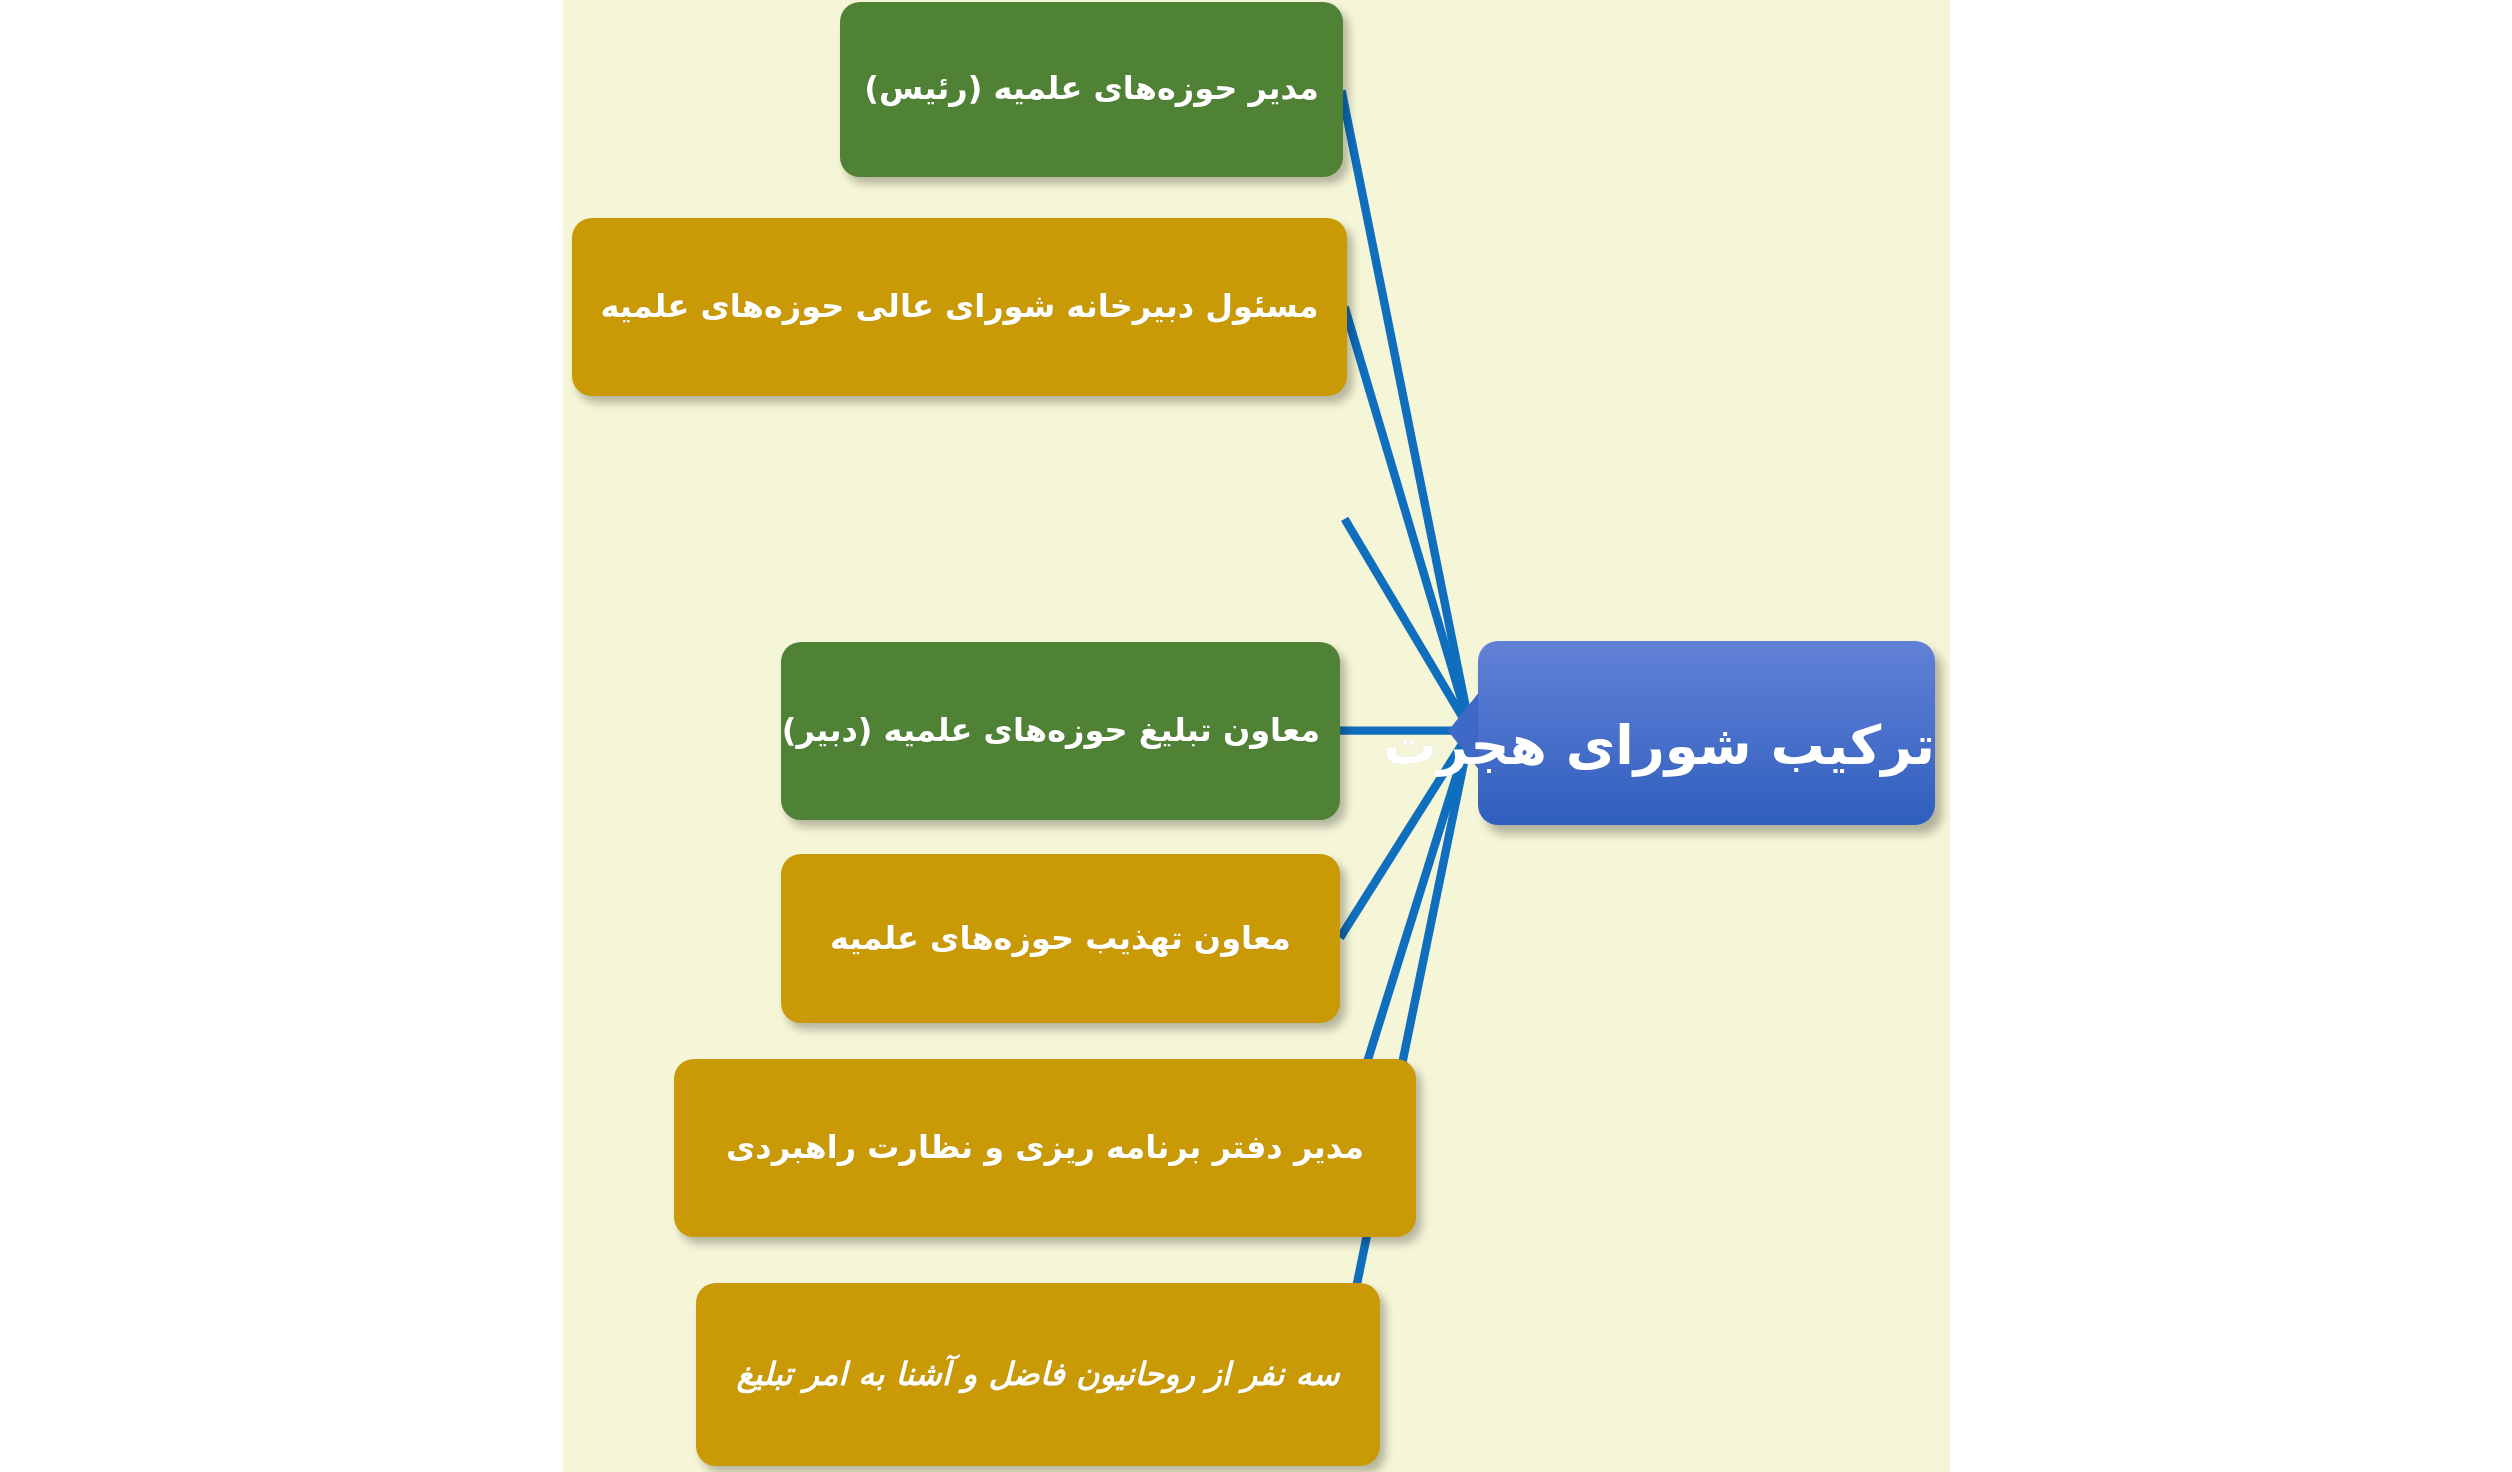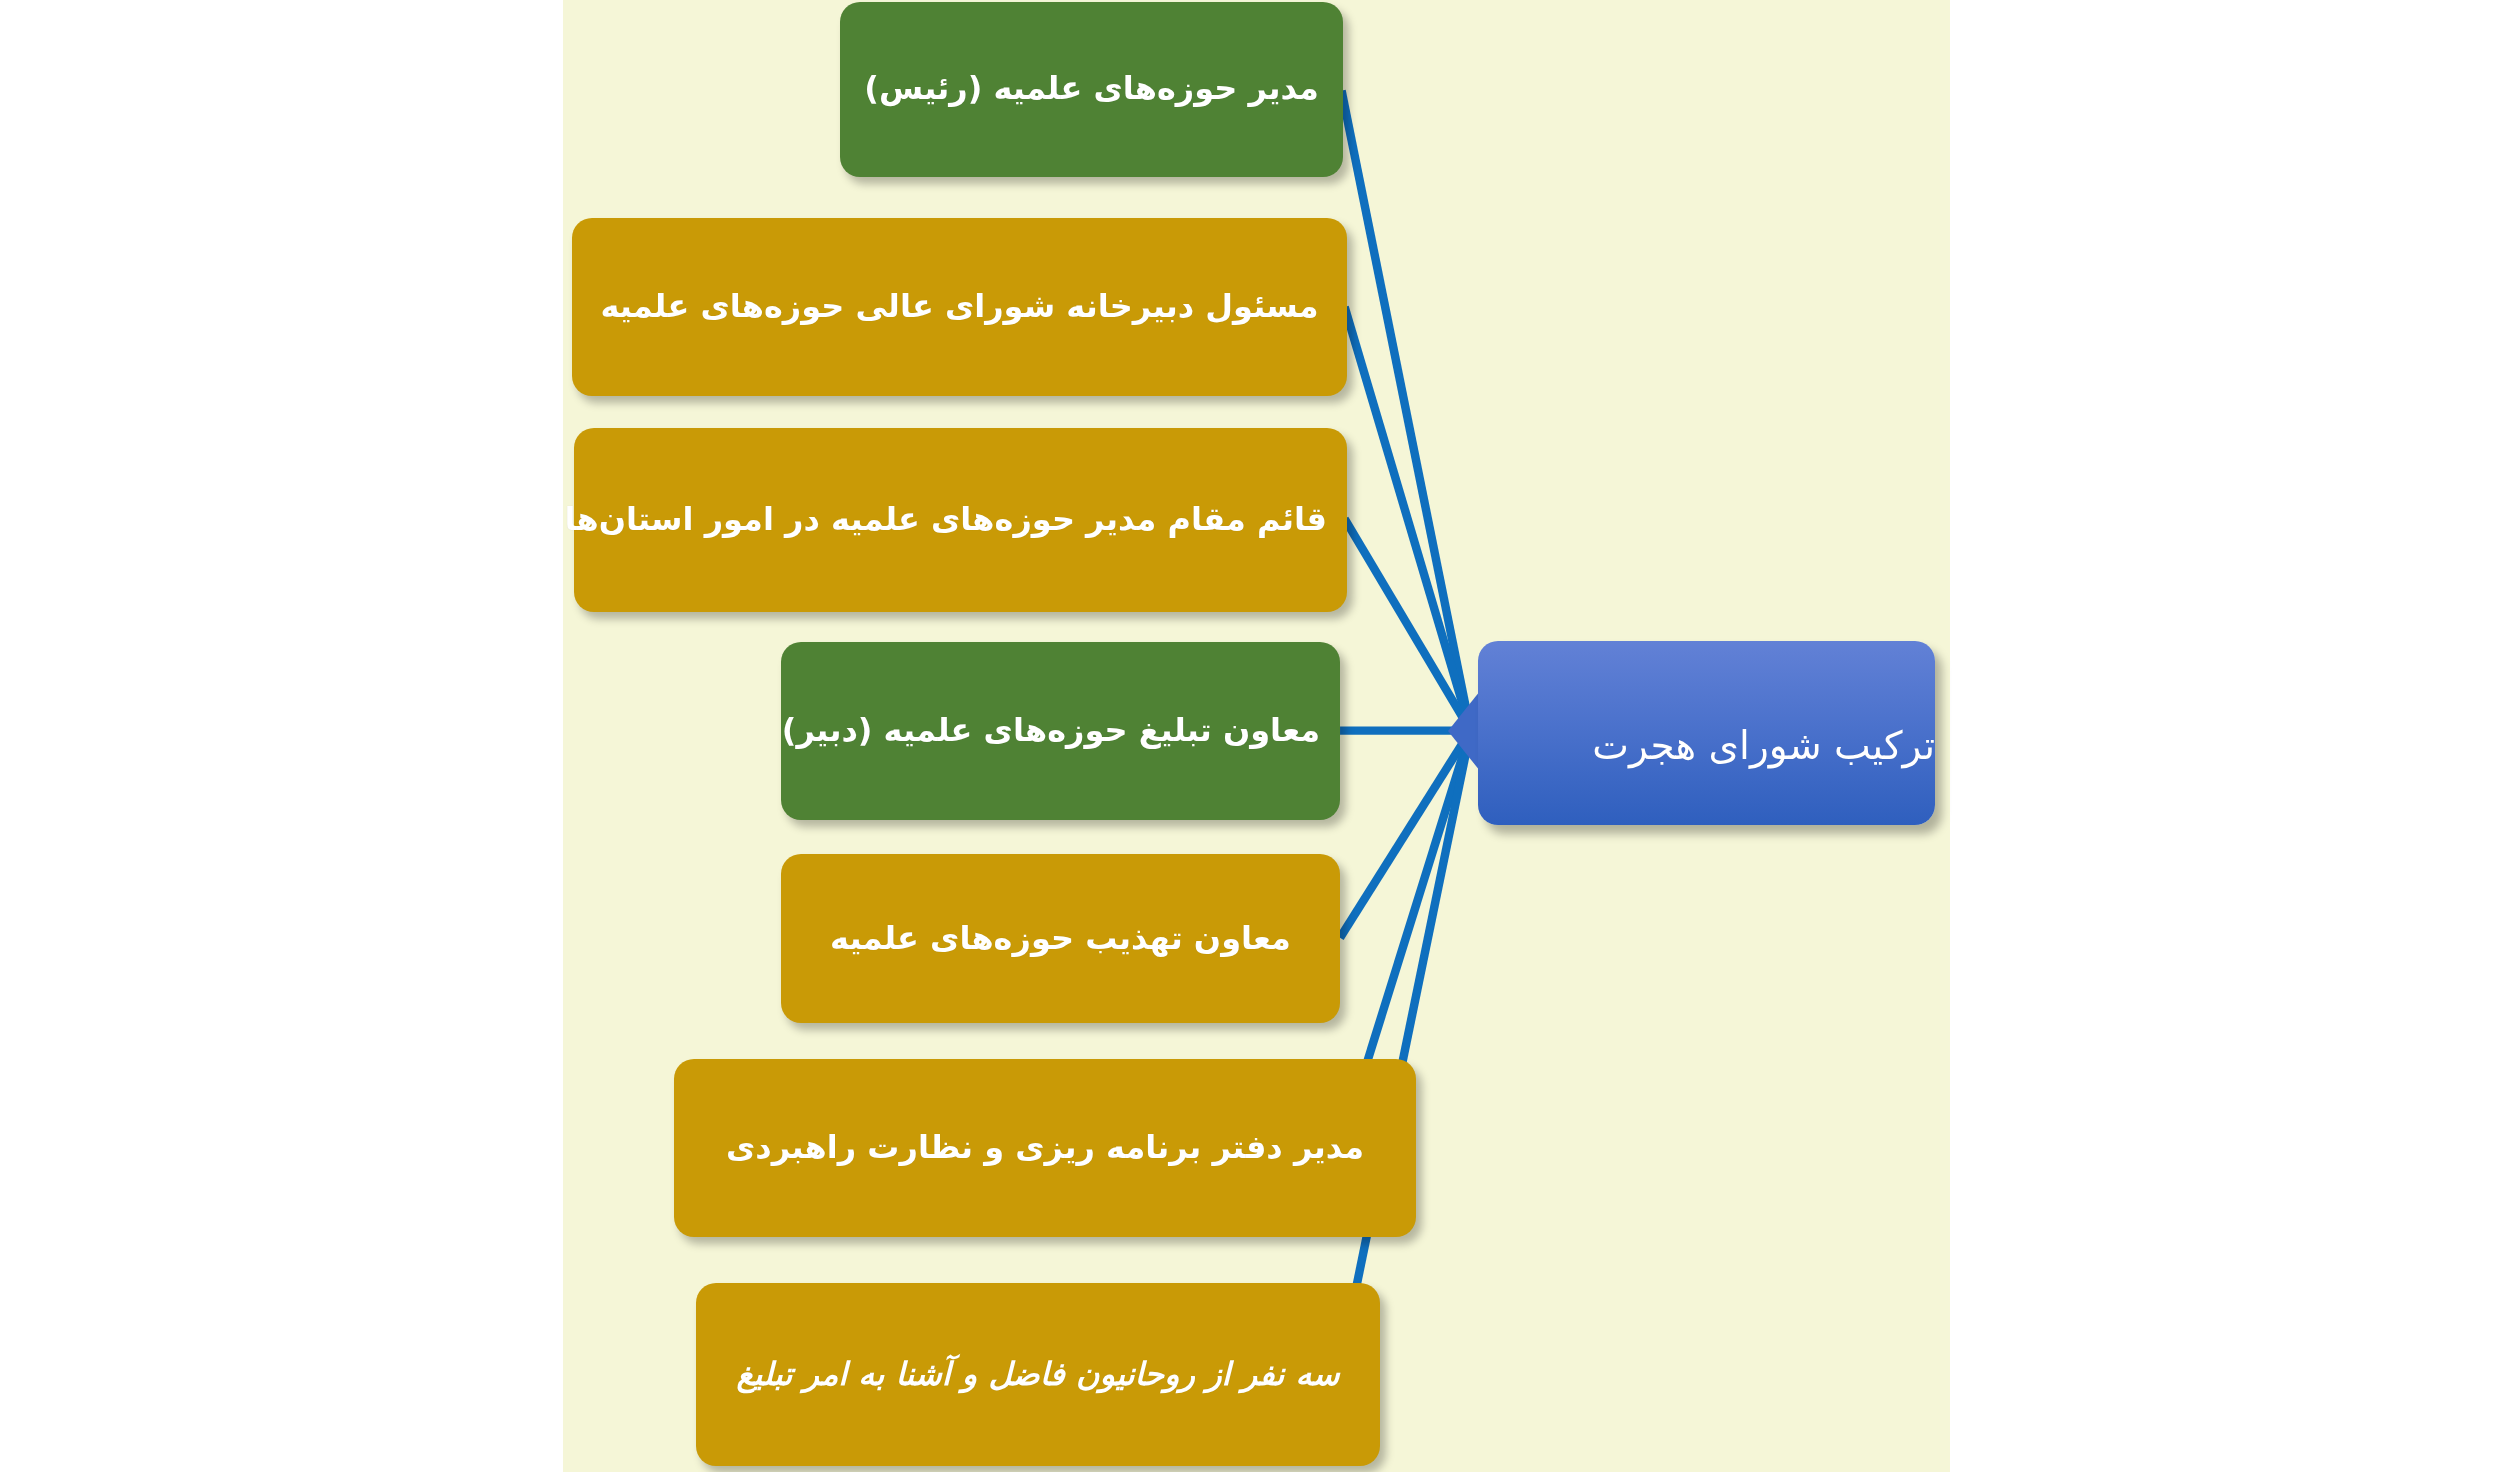--- a/index.html
+++ b/index.html
@@ -80,22 +80,22 @@
     height: 184px;
     border-radius: 20px;
     background: linear-gradient(to bottom, #6281d6 0%, #4d73cd 42%, #2f5fbe 100%);
     box-shadow: 7px 8.4px 10px rgba(0,0,0,0.28);
     display: flex;
     align-items: center;
     justify-content: center;
     color: #ffffff;
   }
   #central-node .node-label {
-    font-weight: normal;
-    font-size: 39px;
+    font-weight: bold;
+    font-size: 54px;
     margin-top: 24px;
   }
 
   
   #central-notch {
     position: absolute;
     left: 1448px;
     top: 691px;
     width: 0;
     height: 0;
@@ -124,23 +124,20 @@
   </svg>
 
   <div class="node gold" style="left:572px; top:218px; width:775px; height:178px;">
     <span class="node-label">مسئول دبیرخانه شورای عالی حوزه‌های علمیه</span>
   </div>
 
   <div class="node green" style="left:840px; top:1.5px; width:503px; height:175px;">
     <span class="node-label">مدیر حوزه‌های علمیه (رئیس)</span>
   </div>
 
-  <div class="node gold" style="left:574px; top:428px; width:773px; height:184px;">
-    <span class="node-label">قائم مقام مدیر حوزه‌های علمیه در امور استان‌ها</span>
-  </div>
 
   <div class="node green" style="left:781px; top:642px; width:559px; height:178px;padding-left:7px;">
     <span class="node-label">معاون تبلیغ حوزه‌های علمیه (دبیر)</span>
   </div>
 
   <div class="node gold" style="left:781px; top:854px; width:559px; height:169px;">
     <span class="node-label">معاون تهذیب حوزه‌های علمیه</span>
   </div>
 
   <div class="node gold" style="left:674px; top:1059px; width:742px; height:178px;">

